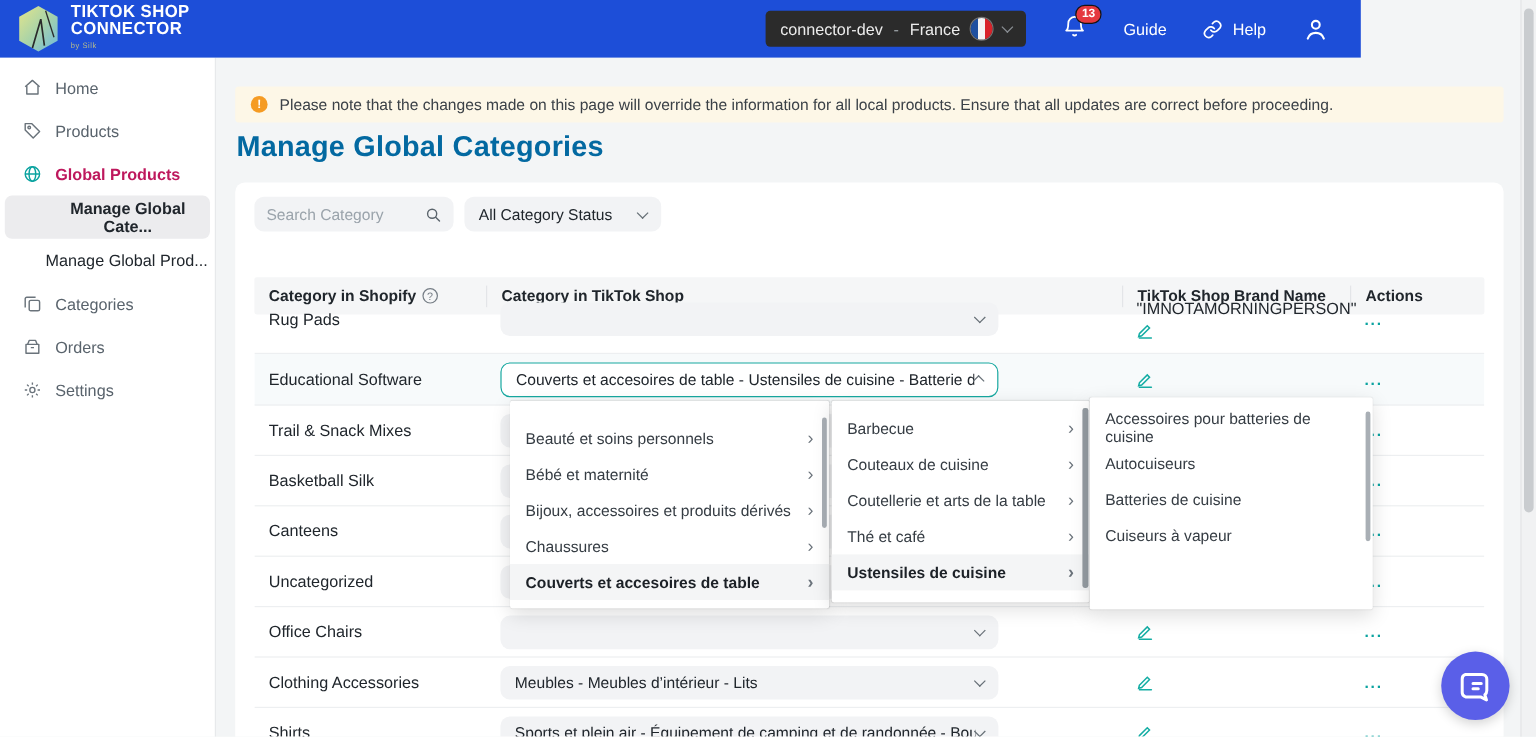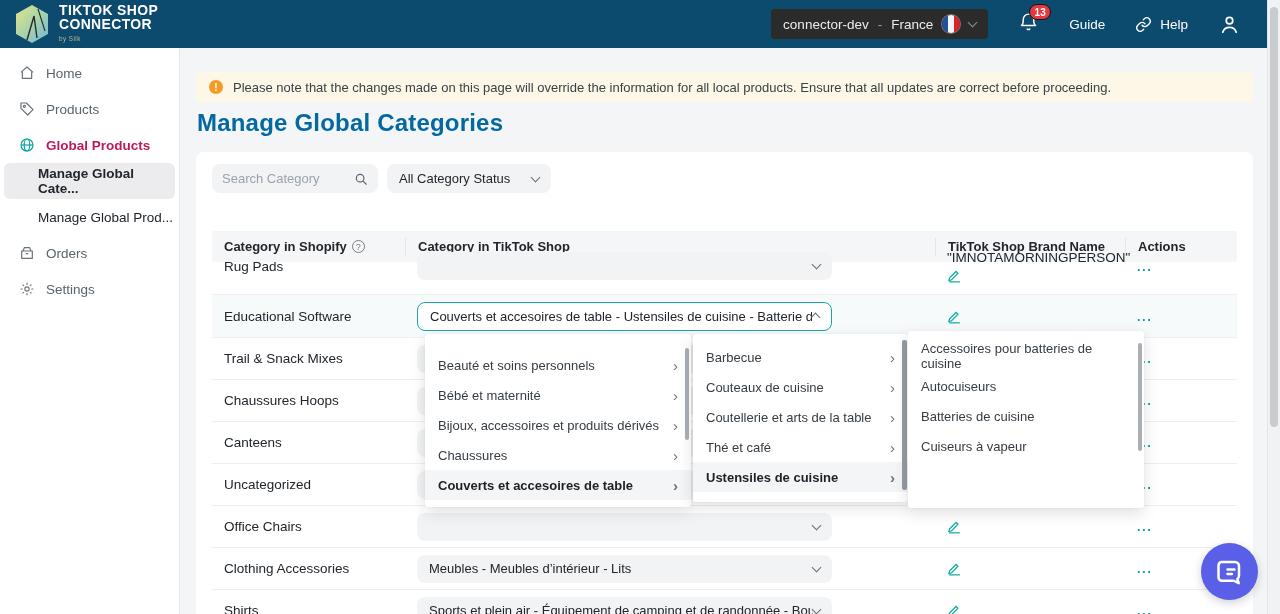--- a/index.html
+++ b/index.html
@@ -1,38 +1,38 @@
 <!DOCTYPE html>
 <html><head>
 <meta charset="utf-8">
 <style>
   * { margin:0; padding:0; box-sizing:border-box; }
   html,body { width:1280px; height:614px; overflow:hidden; }
   body { position:relative; font-family:"Liberation Sans", sans-serif; background:#f3f5f6; color:#20262c; }
 
   
-  .top-header { position:absolute; left:0; top:0; width:1267px; height:48px; background:#0c4a6e;
+  .top-header { position:absolute; left:0; top:0; width:1134px; height:48px; background:#1d4ed8;
     display:flex; align-items:center; justify-content:space-between; padding:0 26px 0 14px; z-index:30; }
   .logo { display:flex; align-items:center; gap:9px; }
   .logo-text { color:#fff; font-weight:800; font-size:14.5px; line-height:14px; letter-spacing:.4px; transform:scaleX(.96); transform-origin:left; }
   .logo-by { font-size:6.5px; font-weight:400; color:#b9bd8a; letter-spacing:.5px; margin-top:1px; }
   .header-right { display:flex; align-items:center; gap:30px; }
   .store-pill { background:#2b2b2b; border-radius:4px; height:30px; padding:0 12px; display:flex; align-items:center; gap:9px; color:#ececec; font-size:13.5px; cursor:pointer; }
   .flag { width:18px; height:18px; border-radius:50%; background:linear-gradient(90deg,#1f50a0 0 34%,#f4f4f4 34% 66%,#d8232a 66% 100%); box-shadow:0 0 0 1px rgba(255,255,255,.35); }
   .chv { display:inline-block; width:7px; height:7px; border-left:1.6px solid #666f76; border-bottom:1.6px solid #666f76; transform:rotate(-45deg); margin-top:-3px; }
   .chv.light { border-color:#8a8f94; }
   .chv.up { transform:rotate(135deg); margin-top:3px; }
   .bell-wrap { position:relative; }
   .badge { position:absolute; top:-7px; right:-12px; background:#e5383f; color:#fff; font-size:10px; font-weight:700;
     border-radius:9px; padding:1.5px 4.5px; border:1.5px solid #141414; }
   .hdr-label { color:#fff; font-size:13.5px; cursor:pointer; }
   .help-wrap { display:flex; align-items:center; gap:8px; cursor:pointer; }
 
   
-  .sidebar { position:absolute; left:0; top:48px; width:180px; bottom:0; background:#fff; border-right:1px solid #e7e9eb; padding-top:7px; z-index:10; }
+  .sidebar { position:absolute; left:0; top:48px; width:180px; bottom:0; background:#fff; border-right:1px solid #e7e9eb; padding-top:7px; z-index:10;text-align:center; }
   .side-item { height:36px; display:flex; align-items:center; gap:11px; padding-left:19px; font-size:13.5px; color:#59636c; cursor:pointer; }
   .side-item svg, .side-item .glyph { flex:0 0 16px; color:#6a737b; }
   .side-item.active { color:#be185d; font-weight:700; }
   .side-item.active svg { color:#0ba3a0; }
   .side-item.sub { padding-left:38px; color:#20262c; font-weight:500; }
   .side-item.sub.selected { background:#ececee; border-radius:6px; margin:0 4px; padding-left:34px; font-weight:700; }
 
   
   .banner { position:absolute; left:196px; top:72px; width:1057px; height:30px; background:#fdf7e7; border-radius:3px;
     display:flex; align-items:center; gap:10px; padding:0 13px; font-size:13px; color:#3b4147; z-index:5; }
@@ -169,20 +169,27 @@
     <span>Global Products</span>
   </div>
   <div class="side-item sub selected">
     <span>Manage Global Cate...</span>
   </div>
   <div class="side-item sub">
     <span>Manage Global Prod...</span>
   </div>
   <div class="side-item">
     <svg width="16" height="16" viewBox="0 0 24 24" fill="none" stroke="currentColor" stroke-width="1.8" stroke-linejoin="round">
+        <rect x="8" y="8" width="13" height="13" rx="2"></rect>
+        <path d="M16 4H5a2 2 0 0 0-2 2v11"></path>
+      </svg>
+    <span>Categories</span>
+  </div>
+  <div class="side-item">
+    <svg width="16" height="16" viewBox="0 0 24 24" fill="none" stroke="currentColor" stroke-width="1.8" stroke-linejoin="round">
         <path d="M4 9h16v11H4z"></path>
         <path d="M6 9l2-5h8l2 5"></path>
         <path d="M10 13h4"></path>
       </svg>
     <span>Orders</span>
   </div>
   <div class="side-item">
     <svg width="16" height="16" viewBox="0 0 24 24" fill="none" stroke="currentColor" stroke-width="1.7">
         <circle cx="12" cy="12" r="3.2"></circle>
         <path d="M12 2.5v3M12 18.5v3M2.5 12h3M18.5 12h3M5.3 5.3l2.1 2.1M16.6 16.6l2.1 2.1M18.7 5.3l-2.1 2.1M7.4 16.6l-2.1 2.1"></path>
@@ -276,21 +283,21 @@
             <svg width="15" height="15" viewBox="0 0 24 24" fill="none" stroke="currentColor" stroke-width="2" stroke-linecap="round">
               <path d="M4 16 14.5 5.5l3 3L7 19l-4 1z"></path>
               <path d="M4 22h16"></path>
             </svg>
           </span>
         </div>
       <div><span class="more">...</span></div>
     </div>
 
     <div class="row">
-      <div>Chaussures Hoops</div>
+      <div>Basketball Silk</div>
       <div>
           <div class="select">
             <span class="val"></span>
             <span class="chv"></span>
           </div>
         </div>
       <div class="brand-cell">
           <span class="edit-ic">
             <svg width="15" height="15" viewBox="0 0 24 24" fill="none" stroke="currentColor" stroke-width="2" stroke-linecap="round">
               <path d="M4 16 14.5 5.5l3 3L7 19l-4 1z"></path>

